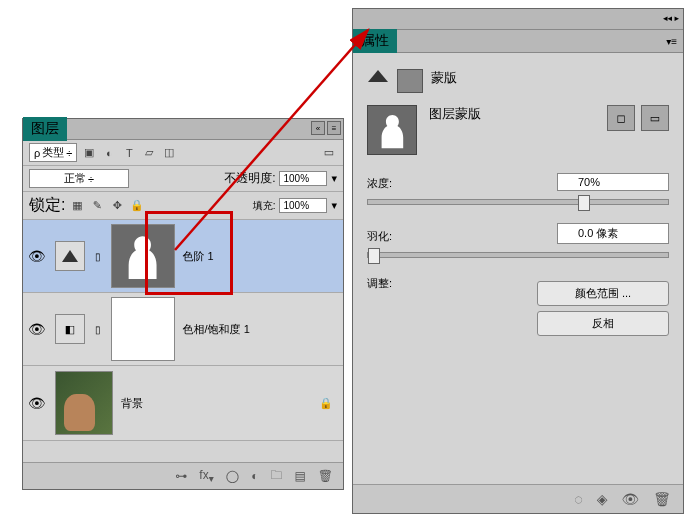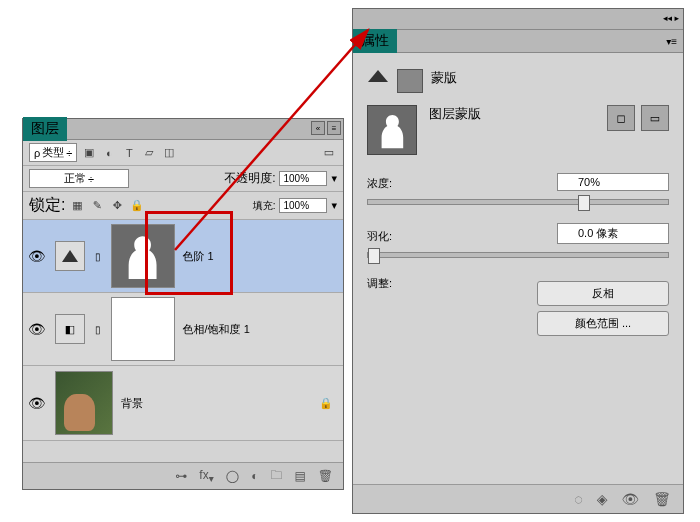--- a/index.html
+++ b/index.html
@@ -180,22 +180,22 @@
       <span class="prop-label">羽化:</span>
       <span class="prop-field">0.0 像素</span>
     </div>
     <div class="slider">
         <div class="knob" style="left:0%"></div>
       </div>
 
     <div class="prop-row" style="align-items:flex-start">
       <span class="prop-label">调整:</span>
       <div style="margin-left:auto">
+        <div class="btn">颜色范围 ...</div>
         <div class="btn">反相</div>
-        <div class="btn">颜色范围 ...</div>
       </div>
     </div>
   </div>
   <div class="props-bottom">
     <span>◌</span>
     <span>◈</span>
     <span>👁</span>
     <span>🗑</span>
   </div>
 </div>

